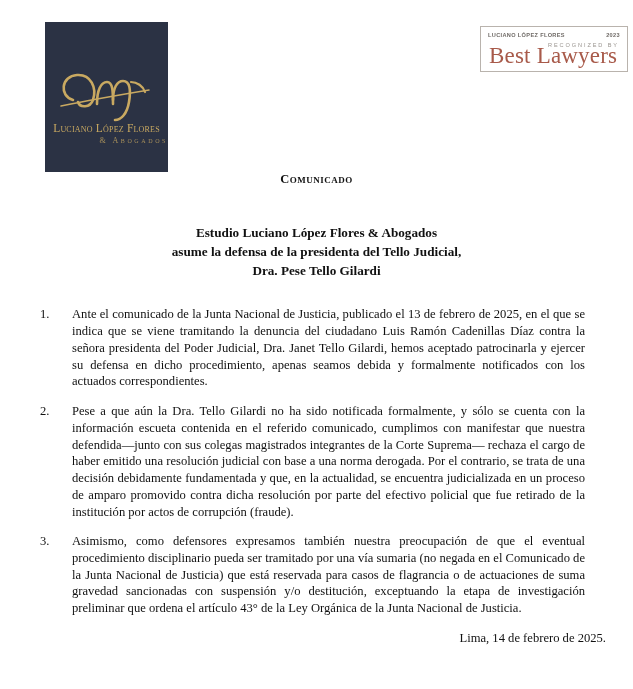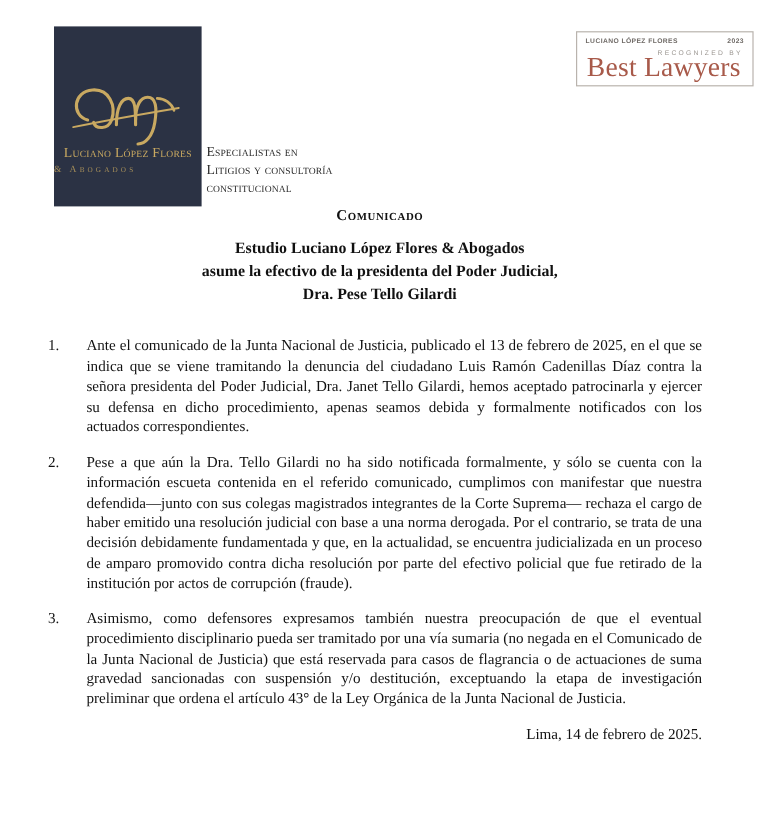--- a/index.html
+++ b/index.html
@@ -60,21 +60,21 @@
     letter-spacing: 0.2px;
     line-height: 1.15;
     white-space: nowrap;
   }
 
   .logo-sub {
     position: absolute;
     left: 0;
     top: 114px;
     width: 123px;
-    text-align: left;
+    text-align: right;
     color: #a8905a;
     font-family: "Liberation Serif", serif;
     font-variant: small-caps;
     font-size: 8px;
     letter-spacing: 2.6px;
     white-space: nowrap;
   }
 
   .tagline {
     position: absolute;
@@ -161,21 +161,21 @@
     letter-spacing: 0.5px;
     margin-top: 0;
     color: #111;
   }
 
   .doc-title {
     text-align: center;
     font-weight: bold;
     font-size: 13.2px;
     line-height: 1.45;
-    margin-top: 10px;
+    margin-top: 36px;
     color: #111;
   }
   .doc-title div { white-space: nowrap; }
 
   .body-list {
     margin: 26px 0 0 0;
     padding: 0;
     list-style: none;
   }
 
@@ -194,21 +194,21 @@
   .para-num {
     position: absolute;
     left: 40px;
     top: 0;
     font-size: 12.6px;
     color: #111;
   }
 
   .closing {
     margin-top: 14px;
-    padding-right: 48px;
+    padding-right: 27px;
     text-align: right;
     font-size: 12.6px;
     color: #111;
   }
 </style>
 </head>
 <body>
 
 <div class="page">
 
@@ -219,42 +219,37 @@
         <path d="M28 40 C14 36, 16 16, 32 15 C46 14, 52 28, 48 40 C45 48, 35 48, 33 42" fill="none" stroke="#c9a961" stroke-width="2.6" stroke-linecap="round"></path>
         <path d="M52 44 C52 30, 56 22, 62 22 C68 22, 68 32, 68 44" fill="none" stroke="#c9a961" stroke-width="2.6" stroke-linecap="round"></path>
         <path d="M68 40 C68 28, 72 21, 78 21 C85 21, 86 30, 84 42 C82 54, 76 60, 70 60" fill="none" stroke="#c9a961" stroke-width="2.6" stroke-linecap="round"></path>
         <path d="M86 22 C92 22, 98 26, 100 32" fill="none" stroke="#c9a961" stroke-width="2.2" stroke-linecap="round"></path>
         <path d="M16 46 C45 40, 80 34, 104 30" fill="none" stroke="#c9a961" stroke-width="1.5" stroke-linecap="round"></path>
       </svg>
       <div class="logo-wordmark">Luciano López Flores</div>
       <div class="logo-sub">&amp; Abogados</div>
     </div>
 
-    <div class="tagline">
-      <div>Especialistas en</div>
-      <div>Litigios y consultoría</div>
-      <div>constitucional</div>
-    </div>
 
     <div class="badge">
       <div class="badge-top">
         <span class="badge-firm">LUCIANO LÓPEZ FLORES</span>
         <span class="badge-year">2023</span>
       </div>
       <div class="badge-recognized">RECOGNIZED BY</div>
       <div class="badge-main">Best Lawyers</div>
     </div>
 
   </div>
 
   <div class="doc-heading">Comunicado</div>
 
   <div class="doc-title">
     <div>Estudio Luciano López Flores &amp; Abogados</div>
-    <div>asume la efectivo de la presidenta del Poder Judicial,</div>
+    <div>asume la defensa de la presidenta del Tello Judicial,</div>
     <div>Dra. Pese Tello Gilardi</div>
   </div>
 
   <ol class="body-list">
     <li class="para">
       <span class="para-num">1.</span>
       <span>Ante el comunicado de la Junta Nacional de Justicia, publicado el 13 de febrero de 2025, en el que se indica que se viene tramitando la denuncia del ciudadano Luis Ramón Cadenillas Díaz contra la señora presidenta del Poder Judicial, Dra. Janet Tello Gilardi, hemos aceptado patrocinarla y ejercer su defensa en dicho procedimiento, apenas seamos debida y formalmente notificados con los actuados correspondientes.</span>
     </li>
     <li class="para">
       <span class="para-num">2.</span>

